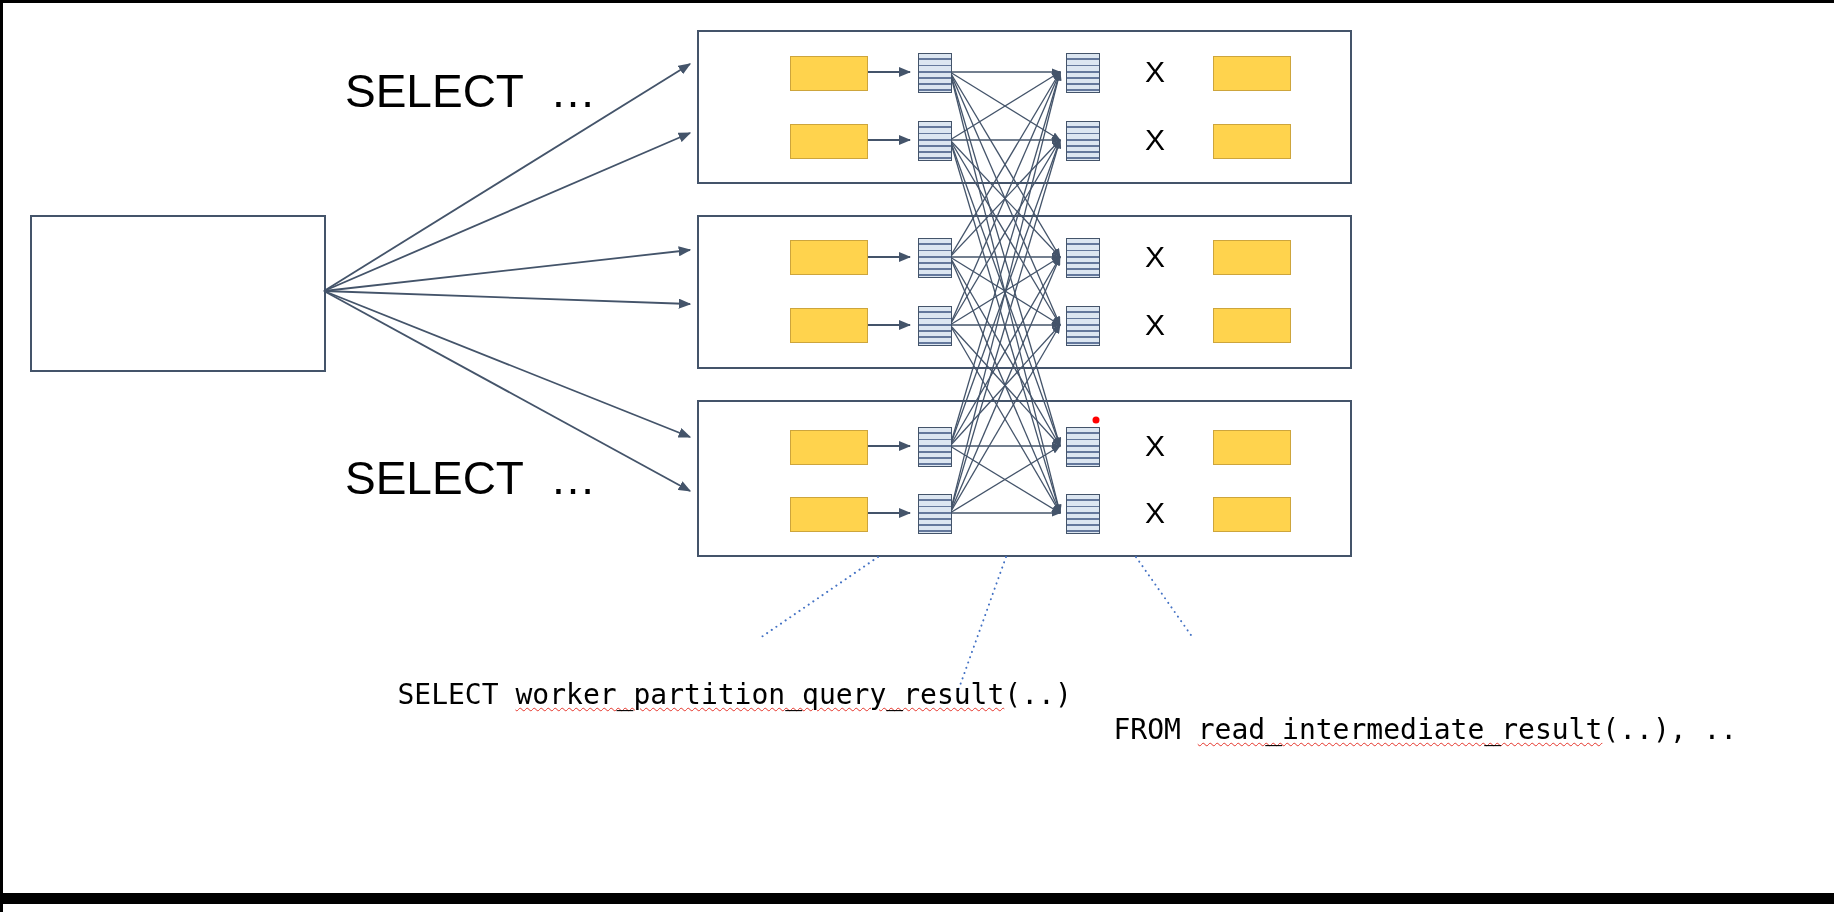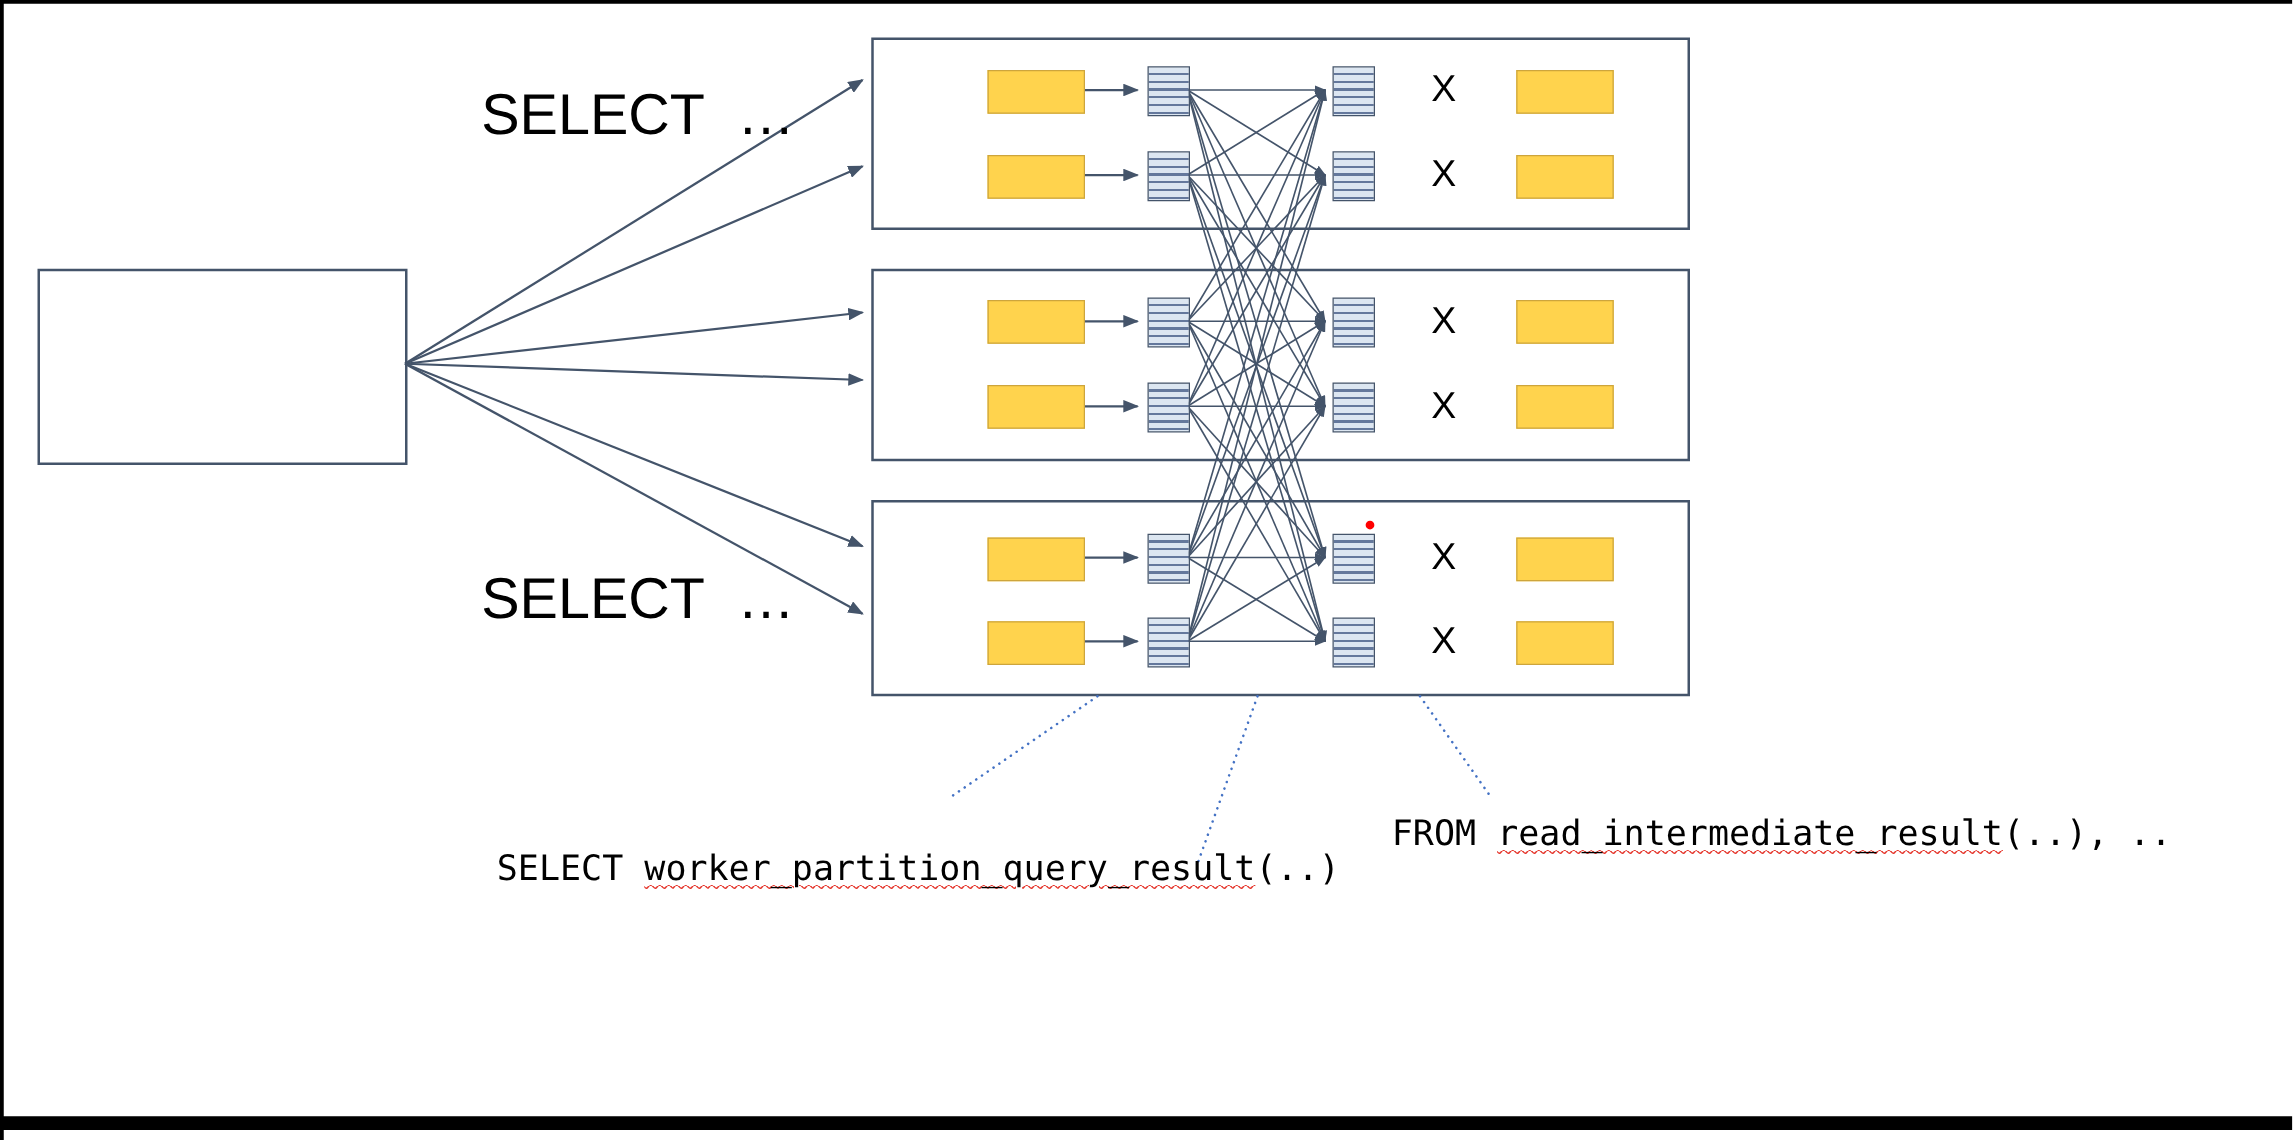--- a/index.html
+++ b/index.html
@@ -28,21 +28,21 @@
   .yl,.yr{position:absolute;width:76px;height:33px;background:#FFD34D;
           border:1.5px solid #CDA53C;z-index:3;}
   .yl{left:790px;} .yr{left:1213px;}
   .shard{position:absolute;width:32px;height:38px;border:1.5px solid #44546A;z-index:3;
          background:repeating-linear-gradient(180deg,#DCE6F1 0px,#DCE6F1 4.4px,#64789C 4.4px,#64789C 6.2px);}
   .shard.L{left:918px;} .shard.R{left:1066px;}
   .xmark{position:absolute;left:1133px;width:44px;height:38px;line-height:38px;text-align:center;
          font-size:30px;color:#000;z-index:3;}
 
   
-  .sel{position:absolute;font-size:46px;color:#000;word-spacing:14px;z-index:3;line-height:54px;margin-left:40px;}
+  .sel{position:absolute;font-size:46px;color:#000;word-spacing:14px;z-index:3;line-height:54px;}
 
   
   .ann{position:absolute;font-family:"DejaVu Sans Mono","Liberation Mono",monospace;
        font-size:28px;color:#000;white-space:pre;z-index:3;}
   .ann .fn{text-decoration-line:underline;text-decoration-style:wavy;
            text-decoration-color:#E5352B;text-decoration-thickness:1px;text-underline-offset:3px;}
 </style>
 </head>
 <body>
 
@@ -159,21 +159,21 @@
   <div class="shard L" style="top:494px"></div>
   <div class="shard R" style="top:494px"></div>
   <div class="xmark" style="top:494px">X</div>
   <div class="yr" style="top:497px"></div>
 
   <div class="ann" style="left:330px;top:645px">
     <span class="kw">SELECT </span><span class="fn">worker_partition_query_result</span><span class="ar">(..)</span>
   </div>
 
 
-  <div class="ann" style="left:1046px;top:617px">
+  <div class="ann" style="left:1046px;top:680px">
     <span class="kw">FROM </span><span class="fn">read_intermediate_result</span><span class="ar">(..), ..</span>
   </div>
 
   <div class="bar bar-top"></div>
   <div class="bar bar-left"></div>
   <div class="bar bar-bottom"></div>
 
 </div>
 
 </body></html>

